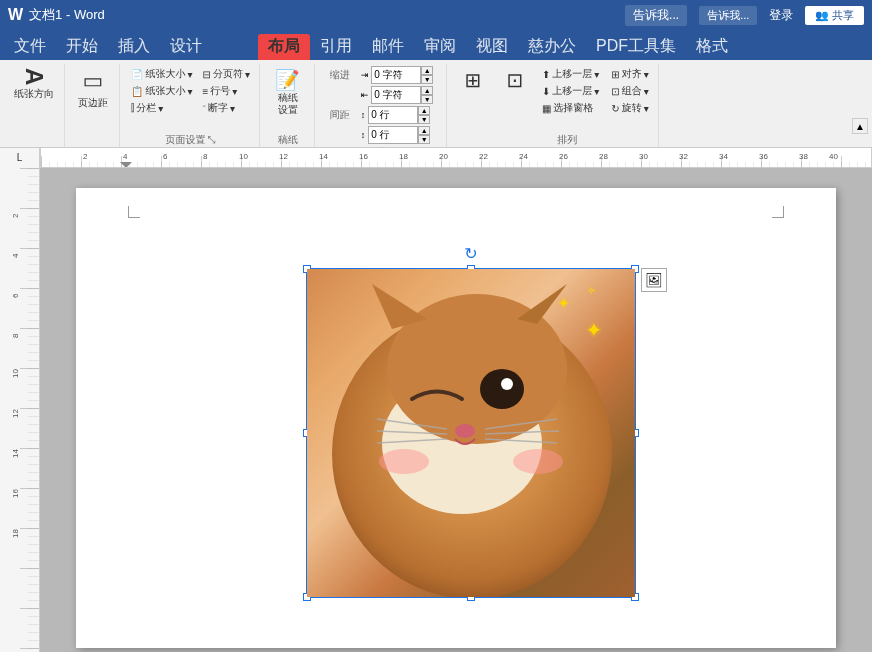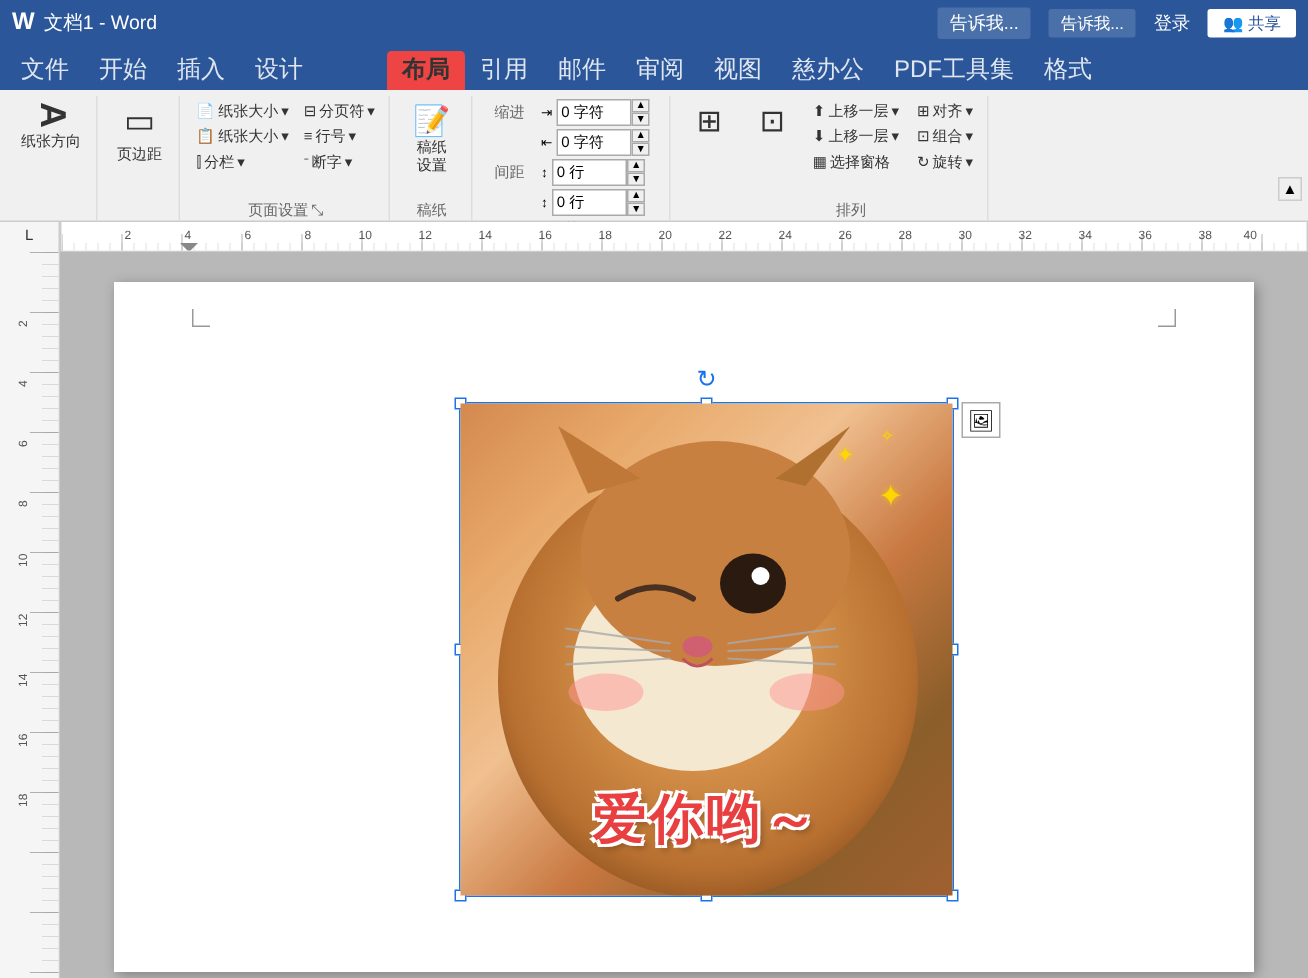--- a/index.html
+++ b/index.html
@@ -708,20 +708,19 @@
             <line x1="178" y1="170" x2="250" y2="174" stroke="#aaa" stroke-width="1.5" opacity="0.8"></line>
           </svg>
 
           <div class="blush-left"></div>
           <div class="blush-right"></div>
 
           <div class="sparkle sparkle-1">✦</div>
           <div class="sparkle sparkle-2">✦</div>
           <div class="sparkle sparkle-3">✧</div>
 
-          <div class="cat-text">爱你哟～</div>
         </div>
       </div>
 
     </div>
   </div>
 
 </div>
 
 </body></html>

